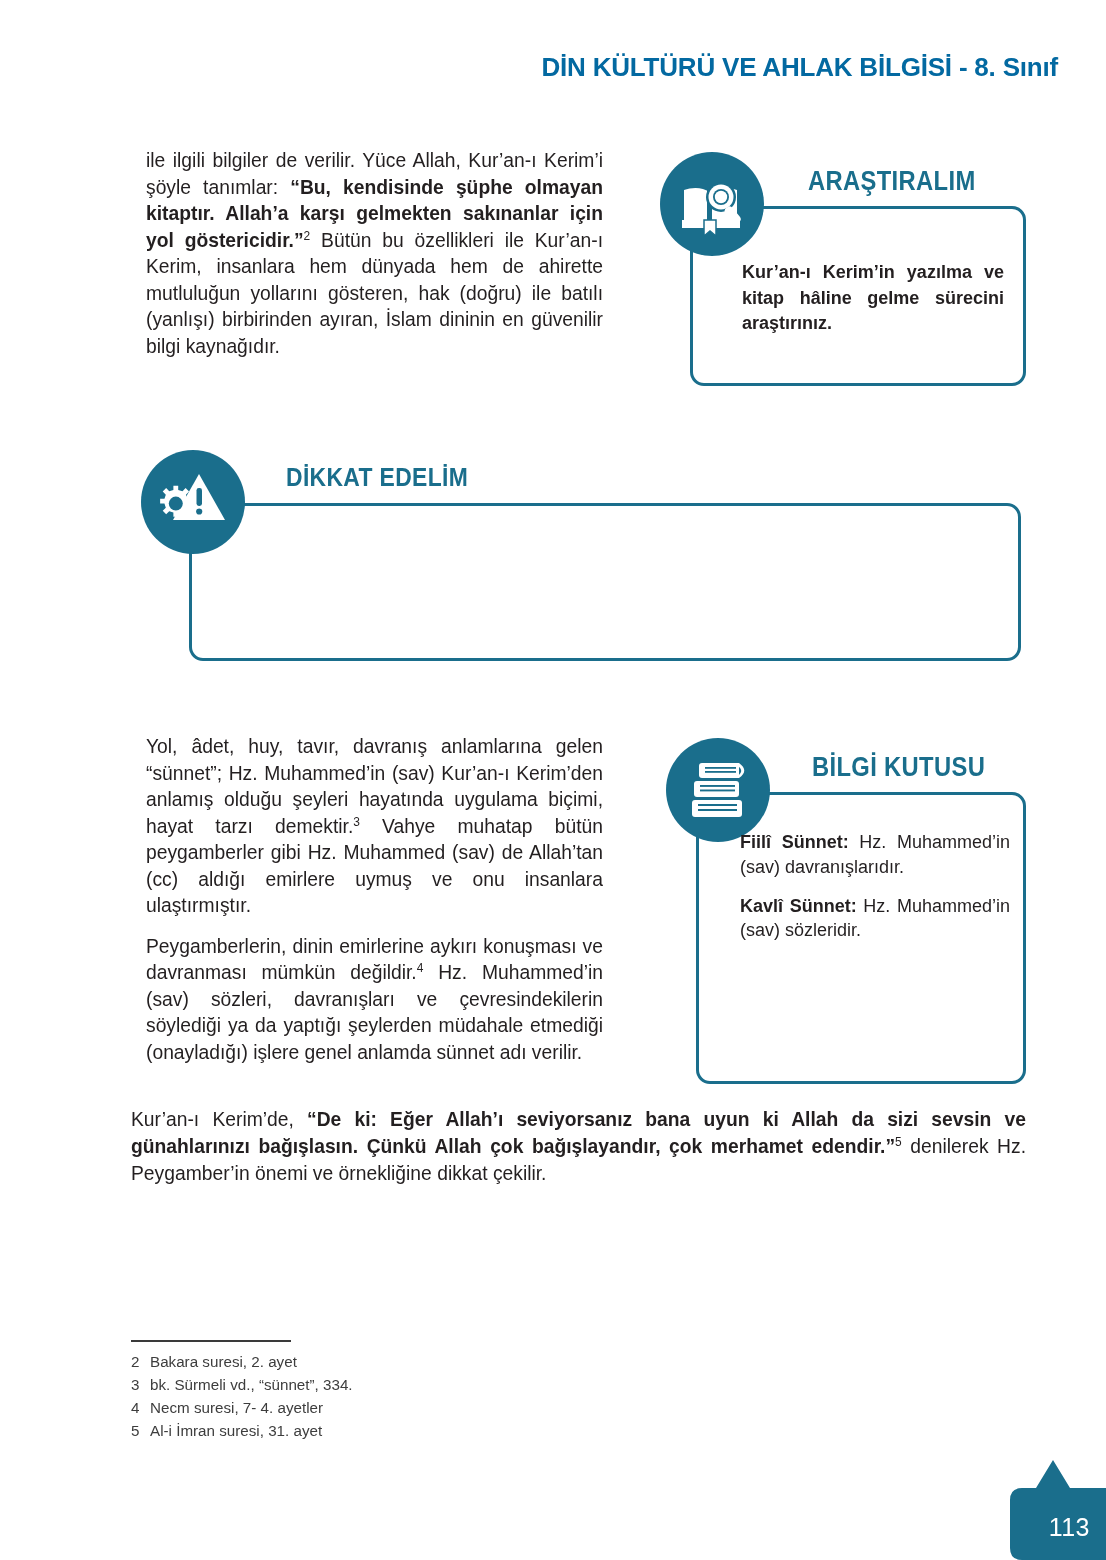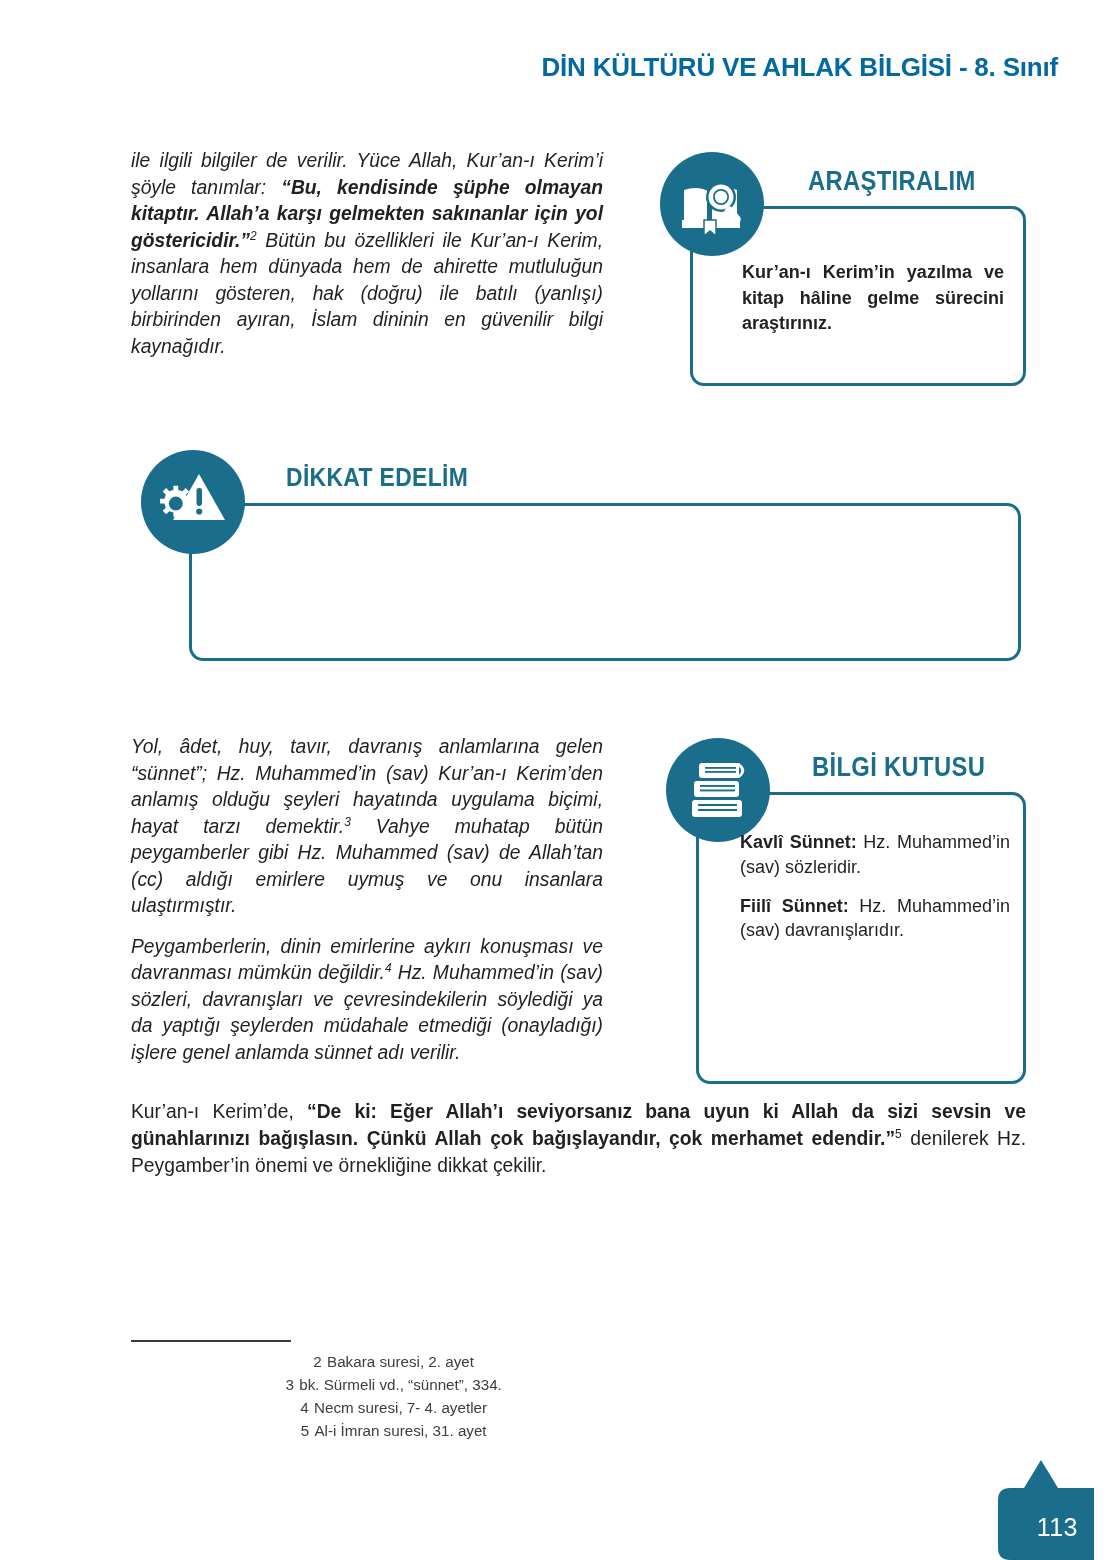--- a/index.html
+++ b/index.html
@@ -39,27 +39,26 @@
   .two-col {
     position: relative;
   }
 
   .col-left {
     width: 472px;
   }
 
   
   p.body {
-    margin: 0 0 14px 0;
+    margin: 0 0 14px 15px;
     font-size: 19.3px;
     line-height: 1.375;
     text-align: justify;
     text-justify: inter-word;
     hyphens: none;
-    font-style: italic;
   }
   p.body.last { margin-bottom: 0; }
   .b { font-weight: bold; }
   sup {
     font-size: 0.62em;
     vertical-align: super;
     line-height: 0;
   }
 
   
@@ -184,52 +183,51 @@
   #bilgi .callout-body p {
     margin: 0 0 14px 0;
     font-size: 18px;
     line-height: 1.38;
     text-align: justify;
   }
   #bilgi .callout-body p:last-child { margin-bottom: 0; }
 
   
   .closing {
-    margin-top: 4px;
+    margin-top: 12px;
     font-size: 19.3px;
     line-height: 1.4;
     text-align: justify;
   }
 
   
   .footnotes {
     position: absolute;
     left: 131px;
     top: 1340px;
     width: 520px;
-    text-align: center;
   }
   .footnote-rule {
     width: 160px;
     height: 2px;
     background: #3a3a3a;
     margin-bottom: 8px;
   }
   .footnote {
     font-size: 15.2px;
     line-height: 1.52;
     color: #3d3d3d;
     white-space: nowrap;
   }
   .footnote .num { display: inline-block; width: 19px; }
 
   
   .page-badge {
     position: absolute;
-    right: 12px;
+    right: 0px;
     bottom: 0px;
     width: 106px;
     height: 102px;
   }
   .page-badge .num {
     position: absolute;
     right: 16px;
     bottom: 18px;
     color: #ffffff;
     font-size: 25px;
@@ -318,22 +316,22 @@
           <rect x="10" y="46" width="50" height="17" rx="3" fill="#ffffff"></rect>
           <rect x="16" y="50" width="39" height="2" fill="#1a6e8c"></rect>
           <rect x="16" y="55" width="39" height="2" fill="#1a6e8c"></rect>
 
           <path d="M51 9 C62 14 62 20 51 24 L57 24 C64 19 64 14 57 9 Z" fill="#ffffff"></path>
         </svg>
       </div>
       <div class="callout-title">BİLGİ KUTUSU</div>
       <div class="callout-box"></div>
       <div class="callout-body">
+        <p><span class="b">Fiilî Sünnet:</span><span> Hz. Muhammed’in (sav) davranışlarıdır.</span></p>
         <p><span class="b">Kavlî Sünnet:</span><span> Hz. Muhammed’in (sav) sözleridir.</span></p>
-        <p><span class="b">Fiilî Sünnet:</span><span> Hz. Muhammed’in (sav) davranışlarıdır.</span></p>
       </div>
     </div>
 
   </div>
 
   <p class="closing"><span>Kur’an-ı Kerim’de, </span><span class="b">“De ki: Eğer Allah’ı seviyorsanız bana uyun ki Allah da sizi sevsin ve günahlarınızı bağışlasın. Çünkü Allah çok bağışlayandır, çok merhamet edendir.”</span><sup>5</sup><span> denilerek Hz. Peygamber’in önemi ve örnekliğine dikkat çekilir.</span></p>
 
 </div>
 
 <div class="footnotes">

